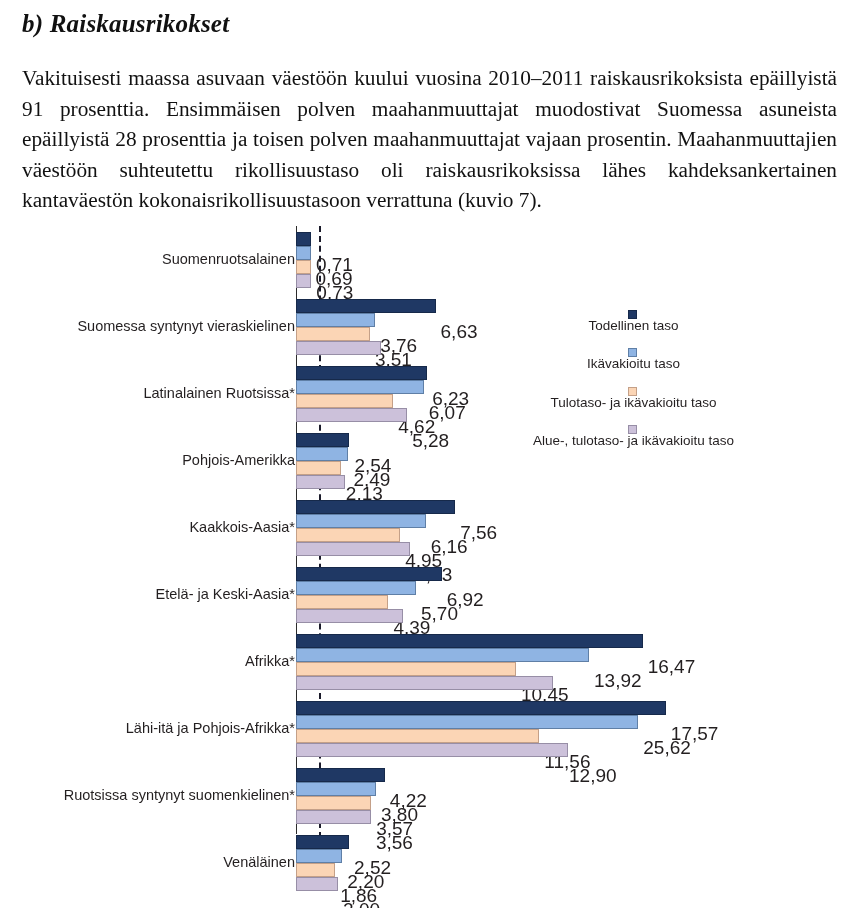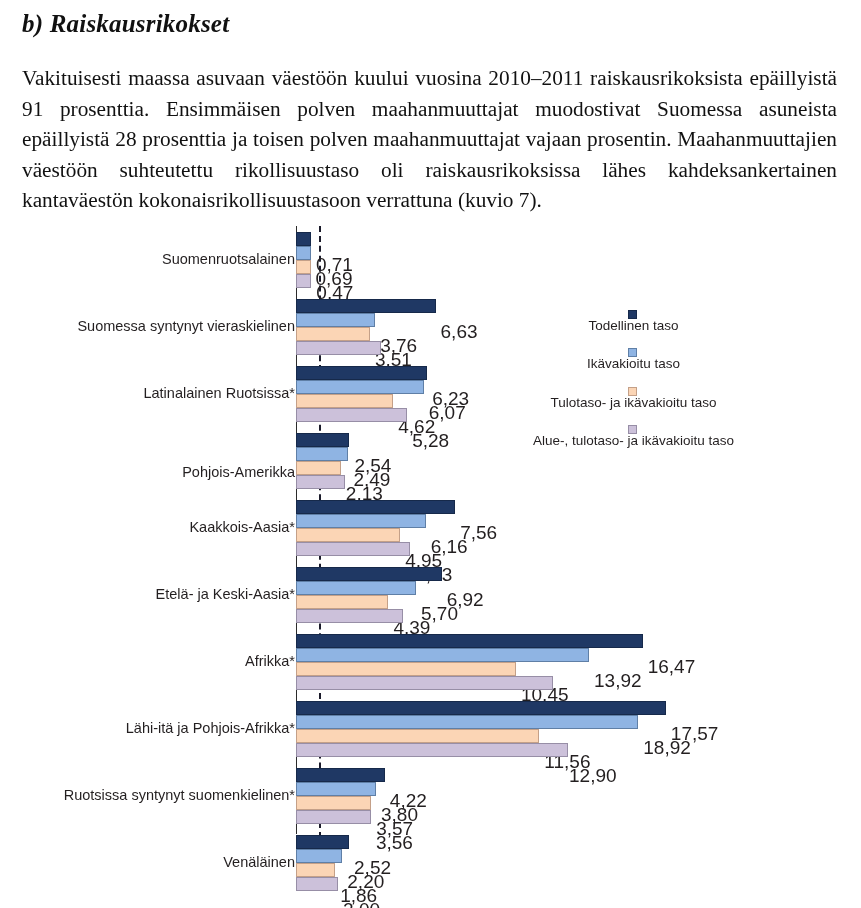--- a/index.html
+++ b/index.html
@@ -165,21 +165,21 @@
           <div class="bar-line">
             <div class="bar s0" title="Todellinen taso: 0,71" style="width: 14.9455px;"></div>
             <span class="bar-val" style="left: 19.9455px;">0,71</span>
           </div>
           <div class="bar-line">
             <div class="bar s1" title="Ikävakioitu taso: 0,69" style="width: 14.5245px;"></div>
             <span class="bar-val" style="left: 19.5245px;">0,69</span>
           </div>
           <div class="bar-line">
             <div class="bar s2" title="Tulotaso- ja ikävakioitu taso: 0,73" style="width: 15.3665px;"></div>
-            <span class="bar-val" style="left: 20.3665px;">0,47</span>
+            <span class="bar-val" style="left: 20.3665px;">0,73</span>
           </div>
           <div class="bar-line">
             <div class="bar s3" title="Alue-, tulotaso- ja ikävakioitu taso: 0,71" style="width: 14.9455px;"></div>
             <span class="bar-val" style="left: 19.9455px;">0,71</span>
           </div>
         </div>
       </div>
       <div class="cat-row" style="top: 73px; height: 56px;">
         <div class="cat-label" style="top: 20px;">Suomessa syntynyt vieraskielinen</div>
         <div class="bars">
@@ -216,21 +216,21 @@
             <div class="bar s2" title="Tulotaso- ja ikävakioitu taso: 4,62" style="width: 97.251px;"></div>
             <span class="bar-val" style="left: 102.251px;">4,62</span>
           </div>
           <div class="bar-line">
             <div class="bar s3" title="Alue-, tulotaso- ja ikävakioitu taso: 5,28" style="width: 111.144px;"></div>
             <span class="bar-val" style="left: 116.144px;">5,28</span>
           </div>
         </div>
       </div>
       <div class="cat-row" style="top: 207px; height: 56px;">
-        <div class="cat-label" style="top: 32px;">Pohjois-Amerikka</div>
+        <div class="cat-label" style="top: 20px;">Pohjois-Amerikka</div>
         <div class="bars">
           <div class="bar-line">
             <div class="bar s0" title="Todellinen taso: 2,54" style="width: 53.467px;"></div>
             <span class="bar-val" style="left: 58.467px;">2,54</span>
           </div>
           <div class="bar-line">
             <div class="bar s1" title="Ikävakioitu taso: 2,49" style="width: 52.4145px;"></div>
             <span class="bar-val" style="left: 57.4145px;">2,49</span>
           </div>
           <div class="bar-line">
@@ -308,21 +308,21 @@
       </div>
       <div class="cat-row" style="top: 475px; height: 56px;">
         <div class="cat-label" style="top: 20px;">Lähi-itä ja Pohjois-Afrikka*</div>
         <div class="bars">
           <div class="bar-line">
             <div class="bar s0" title="Todellinen taso: 17,57" style="width: 369.849px;"></div>
             <span class="bar-val" style="left: 374.849px;">17,57</span>
           </div>
           <div class="bar-line">
             <div class="bar s1" title="Ikävakioitu taso: 16,26" style="width: 342.273px;"></div>
-            <span class="bar-val" style="left: 347.273px;">18,92</span>
+            <span class="bar-val" style="left: 347.273px;">25,62</span>
           </div>
           <div class="bar-line">
             <div class="bar s2" title="Tulotaso- ja ikävakioitu taso: 11,56" style="width: 243.338px;"></div>
             <span class="bar-val" style="left: 248.338px;">11,56</span>
           </div>
           <div class="bar-line">
             <div class="bar s3" title="Alue-, tulotaso- ja ikävakioitu taso: 12,90" style="width: 271.545px;"></div>
             <span class="bar-val" style="left: 273px;">12,90</span>
           </div>
         </div>

